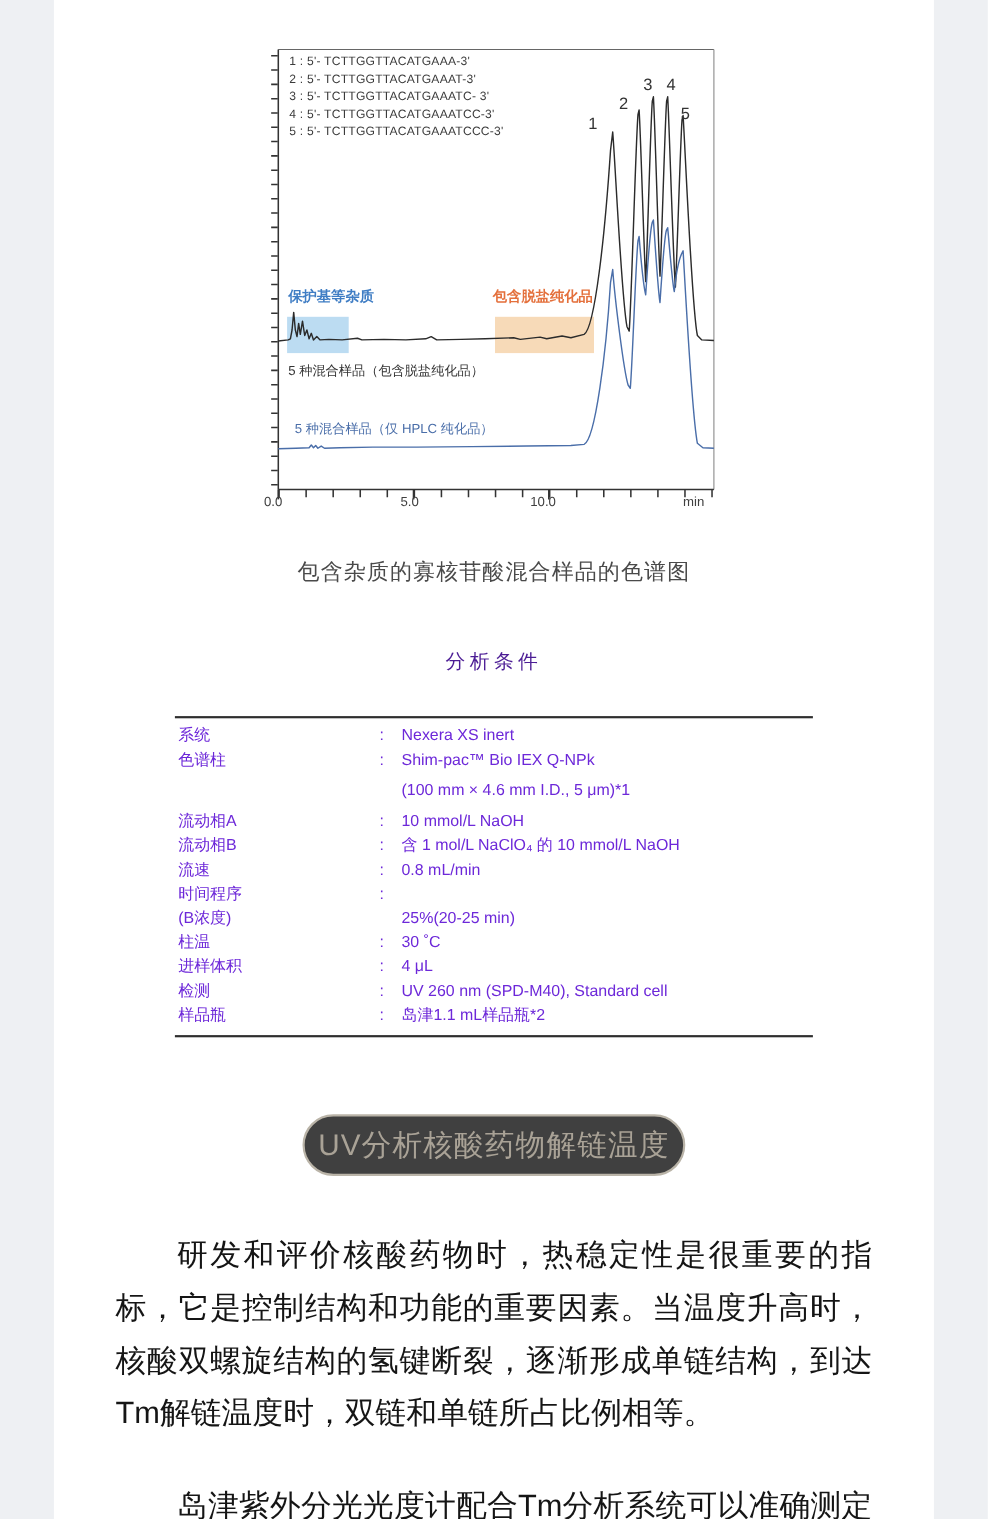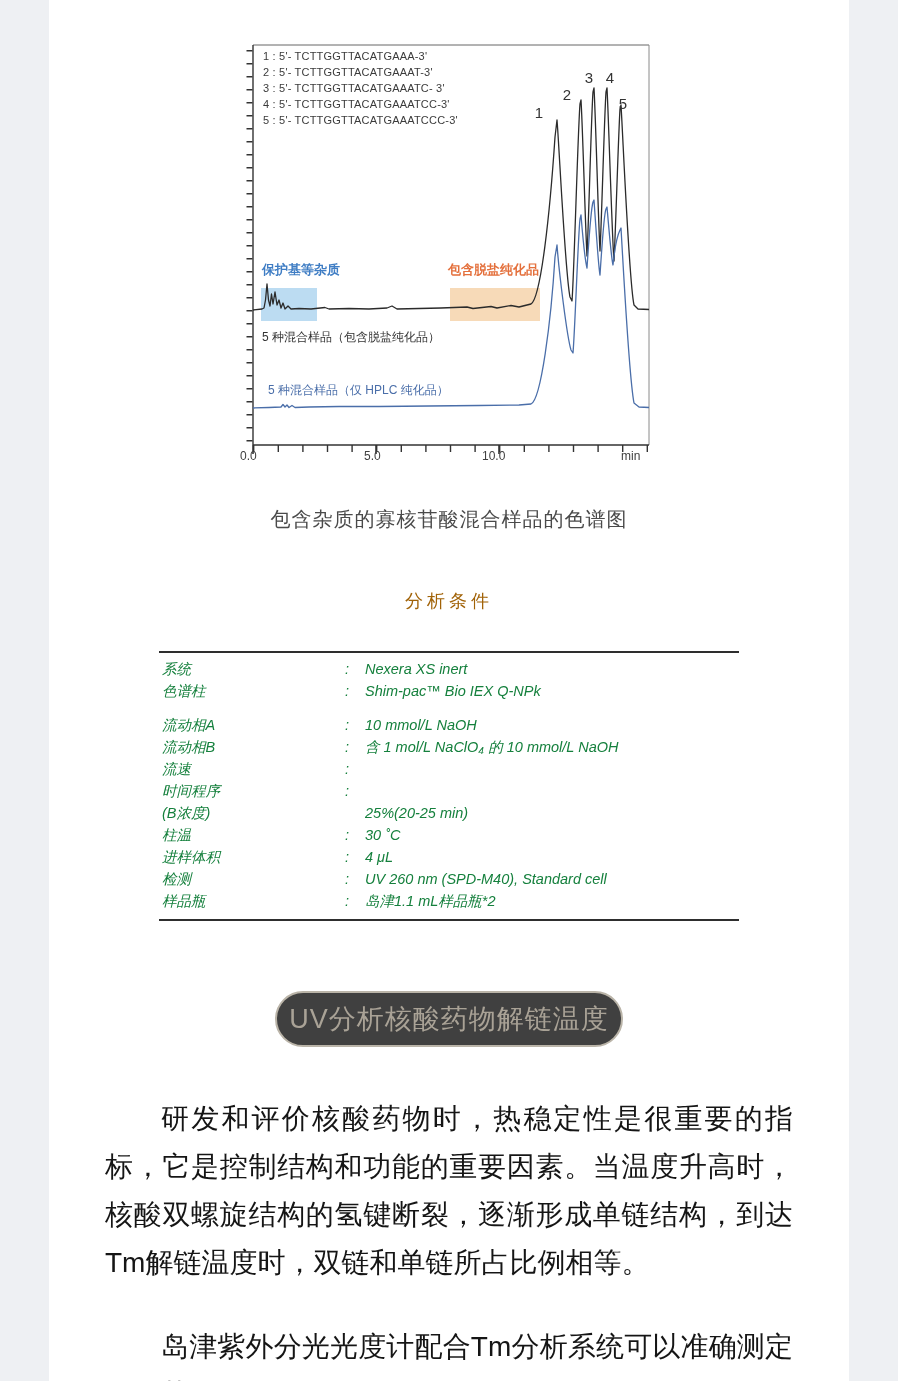--- a/index.html
+++ b/index.html
@@ -27,27 +27,27 @@
   .peak-num { position:absolute; font-size:15px; color:#333; width:14px; text-align:center; }
   .pk1 { left:303px; top:62px; } .pk2 { left:331px; top:44px; }
   .pk3 { left:353px; top:27px; } .pk4 { left:374px; top:27px; }
   .pk5 { left:387px; top:53px; }
   .x-lab { position:absolute; top:407px; font-size:12px; color:#404040; }
   .xl0 { left:11px; } .xl5 { left:135px; } .xl10 { left:253px; } .xlmin { left:392px; }
 
   
   .fig-caption { margin-top:24px; text-align:center; font-size:20px; color:#4a4a4a;
                  letter-spacing:1px; }
-  .cond-title { margin-top:56px; text-align:center; font-size:18px; color:#a16207;
+  .cond-title { margin-top:56px; text-align:center; font-size:18px; color:#4c1d95;
                 letter-spacing:4px; }
 
   
   .cond-table { margin:38px 110px 0 110px; width:580px;
                 border-top:2px solid #2e2e2e; border-bottom:2px solid #2e2e2e;
-                padding:5px 0 7px 0; font-size:14.5px; color:#15803d;font-style:italic; }
+                padding:5px 0 7px 0; font-size:14.5px; color:#6d28d9; }
   .cond-line { display:flex; line-height:22px; }
   .cond-line.gap { margin-top:6px; }
   .cond-label { width:186px; padding-left:3px; flex:none; }
   .cond-colon { width:20px; flex:none; }
   .cond-value { flex:1; white-space:nowrap; }
 
   
   .pill { margin:70px auto 0 auto; width:348px; height:56px; border:2px solid #bab4a8;
           border-radius:28px; display:flex; align-items:center; justify-content:center;
           font-size:27px; color:#a9a296; letter-spacing:1px; background:#404040; }
@@ -136,34 +136,36 @@
       <span class="cond-value">Nexera XS inert</span>
     </div>
     <div class="cond-line">
       <span class="cond-label">色谱柱</span>
       <span class="cond-colon">:</span>
       <span class="cond-value">Shim-pac™ Bio IEX Q-NPk</span>
     </div>
     <div class="cond-line gap">
       <span class="cond-label"></span>
       <span class="cond-colon"></span>
+      <span class="cond-value">(100 mm × 4.6 mm I.D., 5 μm)*1</span>
     </div>
     <div class="cond-line gap">
       <span class="cond-label">流动相A</span>
       <span class="cond-colon">:</span>
       <span class="cond-value">10 mmol/L NaOH</span>
     </div>
     <div class="cond-line">
       <span class="cond-label">流动相B</span>
       <span class="cond-colon">:</span>
       <span class="cond-value">含 1 mol/L NaClO₄ 的 10 mmol/L NaOH</span>
     </div>
     <div class="cond-line">
       <span class="cond-label">流速</span>
       <span class="cond-colon">:</span>
+      <span class="cond-value">0.8 mL/min</span>
     </div>
     <div class="cond-line">
       <span class="cond-label">时间程序</span>
       <span class="cond-colon">:</span>
     </div>
     <div class="cond-line">
       <span class="cond-label">(B浓度)</span>
       <span class="cond-colon"></span>
       <span class="cond-value">25%(20-25 min)</span>
     </div>

